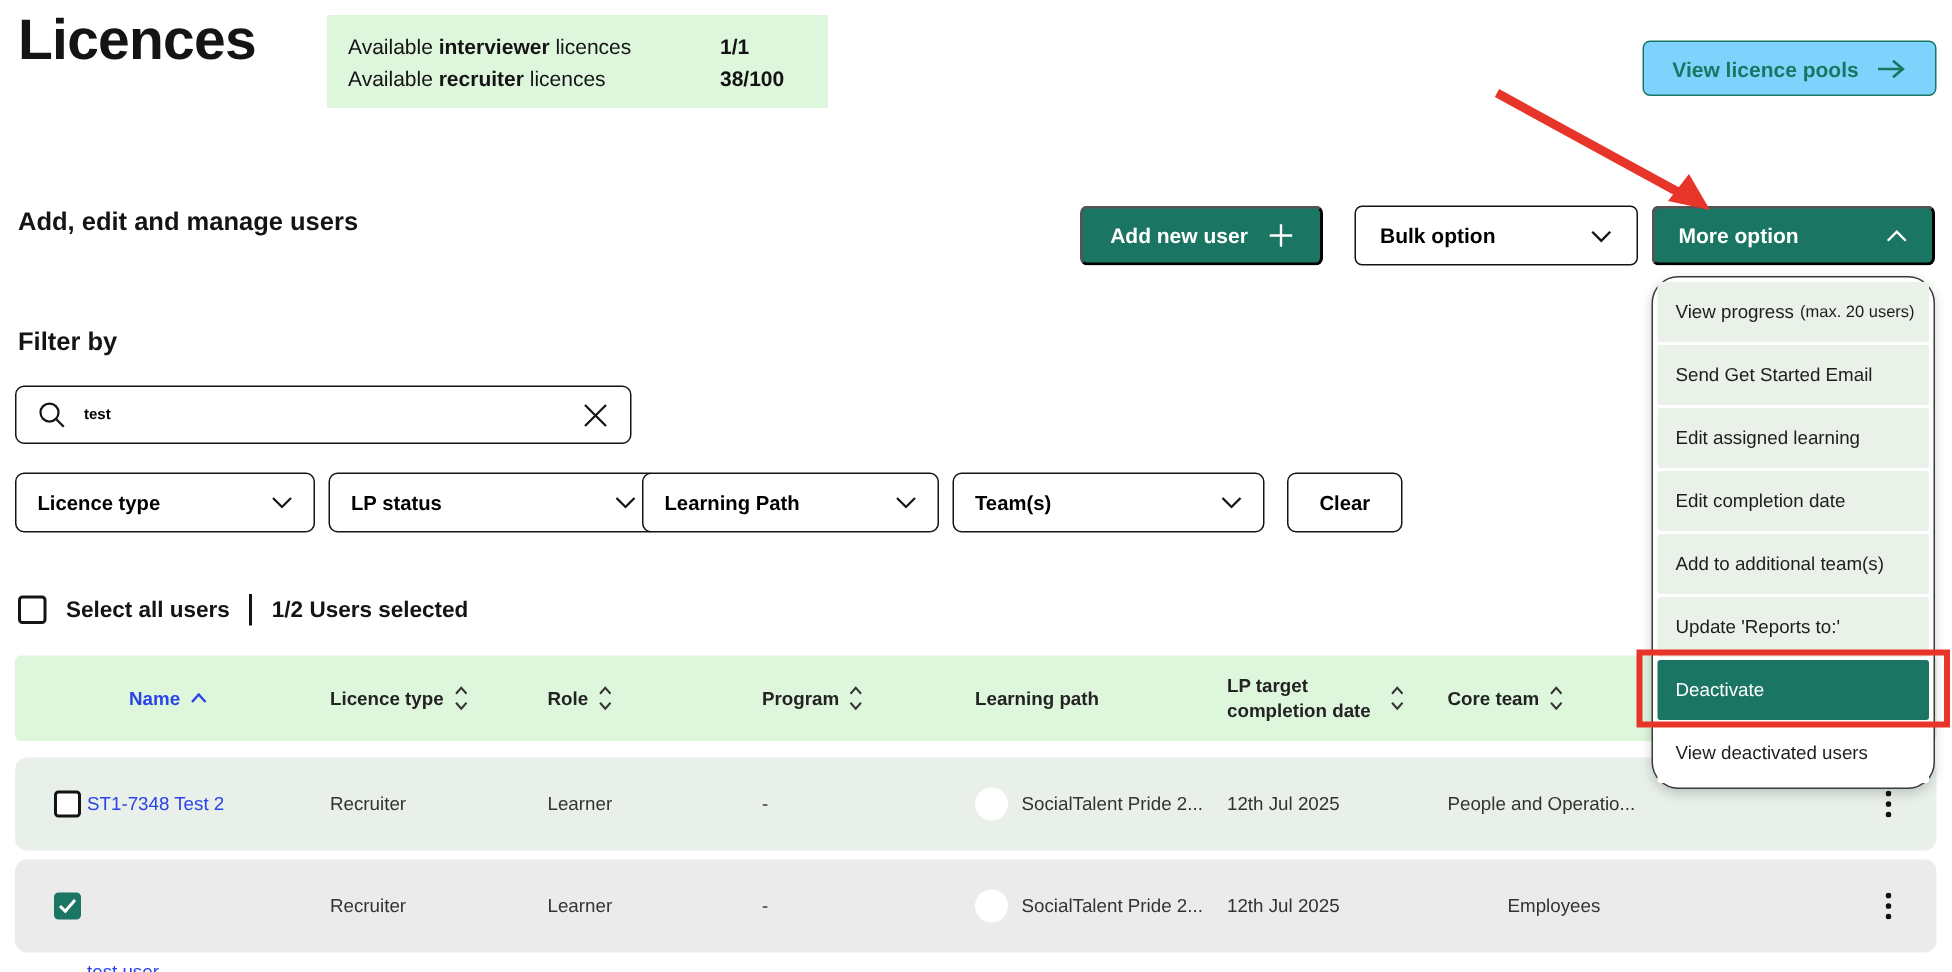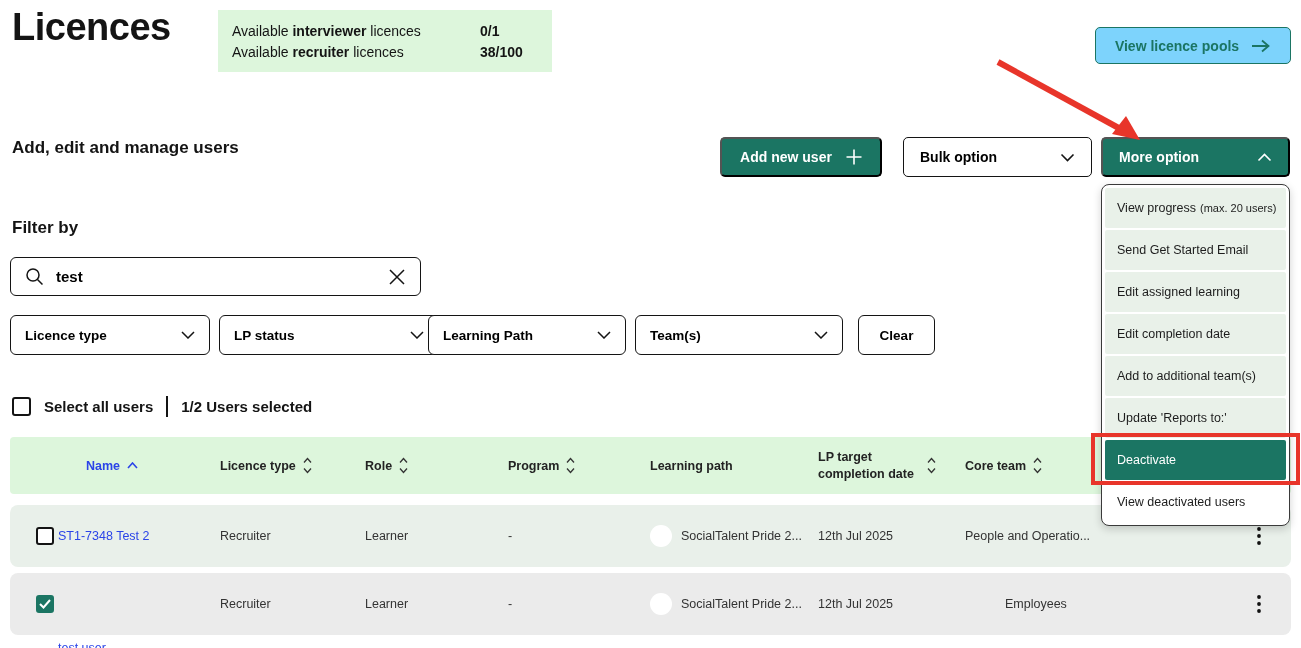--- a/index.html
+++ b/index.html
@@ -23,33 +23,33 @@
     display:flex; align-items:center; justify-content:center; gap:12px; cursor:pointer; }
   .section-heading { position:absolute; font-size:17px; font-weight:bold; }
   .btn { position:absolute; height:40px; border-radius:5px; font-size:14px; font-weight:bold;
     display:flex; align-items:center; cursor:pointer; }
   .btn-add { left:720px; top:137px; width:162px; background:var(--accent); color:#fff; justify-content:center; gap:14px; }
   .btn-bulk { left:903px; top:137px; width:189px; background:#fff; border:1.5px solid #141414;
     justify-content:space-between; padding:0 16px; }
   .btn-more { left:1101px; top:137px; width:189px; background:var(--accent); color:#fff;
     justify-content:space-between; padding:0 16px; }
   .dropdown { position:absolute; left:1101px; top:184px; width:189px; background:#fff;
-    border:1px solid #3a3a3a; border-radius:8px; padding:3px; box-shadow:0 3px 8px rgba(0,0,0,.18); z-index:5; }
+    border:1px solid #3a3a3a; border-radius:18px; padding:3px; box-shadow:0 3px 8px rgba(0,0,0,.18); z-index:5; }
   .menu-item { height:40px; margin-bottom:2px; display:flex; align-items:center; padding:0 12px;
     font-size:12.5px; color:#1d1d1d; background:var(--menuMint); border-radius:2px; cursor:pointer; white-space:nowrap; }
   .menu-item:last-child { margin-bottom:0; }
   .menu-item.white { background:#fff; }
   .menu-item.selected { background:var(--accent); color:#fff; }
   .menu-note { font-size:11px; margin-left:4px; font-weight:normal; }
   .red-box { position:absolute; left:1091px; top:433px; width:209px; height:52px; border:4px solid var(--red);
     z-index:6; pointer-events:none; }
   .annot-arrow { position:absolute; left:980px; top:52px; z-index:7; pointer-events:none; }
   .search-box { position:absolute; left:10px; top:257px; width:411px; height:39px; background:#fff;
     border:1.5px solid #141414; border-radius:6px; display:flex; align-items:center; gap:12px; padding:0 14px; }
-  .search-value { flex:1; font-size:15px; font-weight:bold; border:none; outline:none;
+  .search-value { flex:1; font-size:10px; font-weight:bold; border:none; outline:none;
     font-family:"Liberation Sans",sans-serif; background:transparent; }
   .filter-btn { position:absolute; top:315px; height:40px; background:#fff; border:1.5px solid #141414;
     border-radius:6px; display:flex; align-items:center; justify-content:space-between; padding:0 14px;
     font-size:13.5px; font-weight:bold; cursor:pointer; }
   .clear-btn { position:absolute; left:858px; top:315px; width:77px; height:40px; background:#fff;
     border:1.5px solid #141414; border-radius:6px; display:flex; align-items:center; justify-content:center;
     font-size:13.5px; font-weight:bold; cursor:pointer; }
   .select-row { position:absolute; left:12px; top:396px; display:flex; align-items:center; gap:13px; }
   .select-row .lbl { font-size:15px; font-weight:bold; }
   .divider { width:2px; height:21px; background:#141414; }
@@ -71,21 +71,21 @@
 </head>
 <body>
 
 <div class="page">
 
   <div class="page-title">Licences</div>
 
   <div class="info-box" id="info-box">
       <div class="info-row">
         <span class="info-label">Available <b>interviewer</b> licences</span>
-        <span class="info-value">0/1</span>
+        <span class="info-value">1/1</span>
       </div>
       <div class="info-row">
         <span class="info-label">Available <b>recruiter</b> licences</span>
         <span class="info-value">38/100</span>
       </div>
     </div>
 
   <button class="view-pools-btn">
     <span>View licence pools</span>
     <span>

